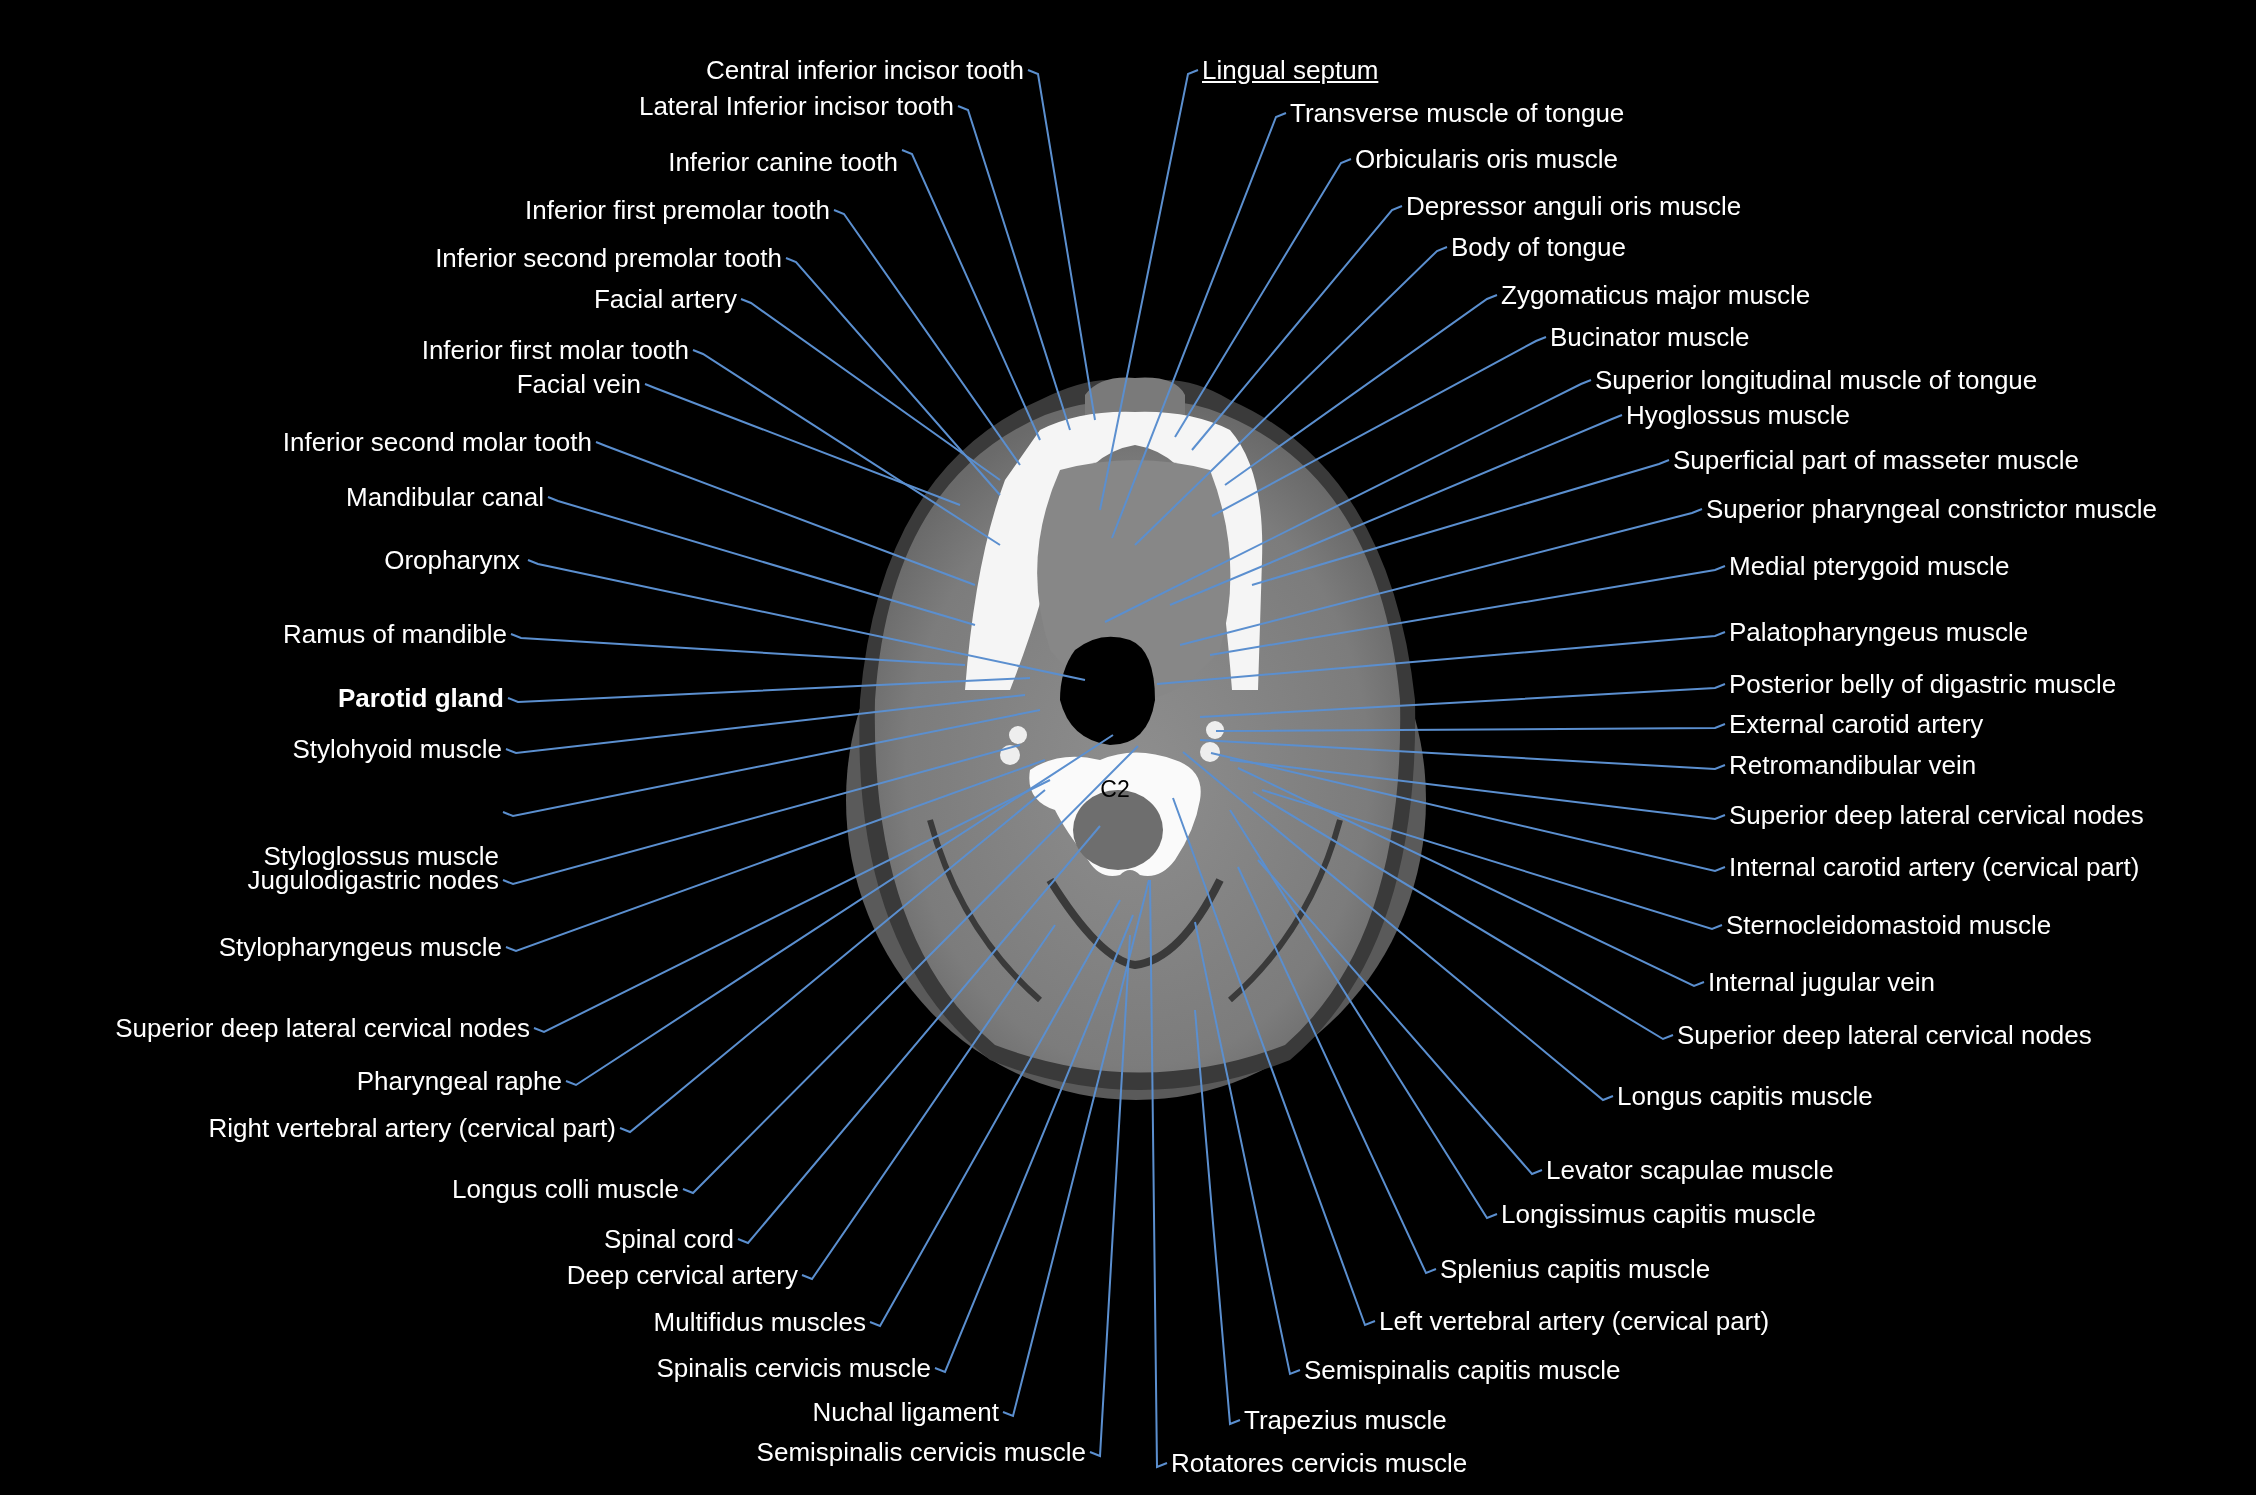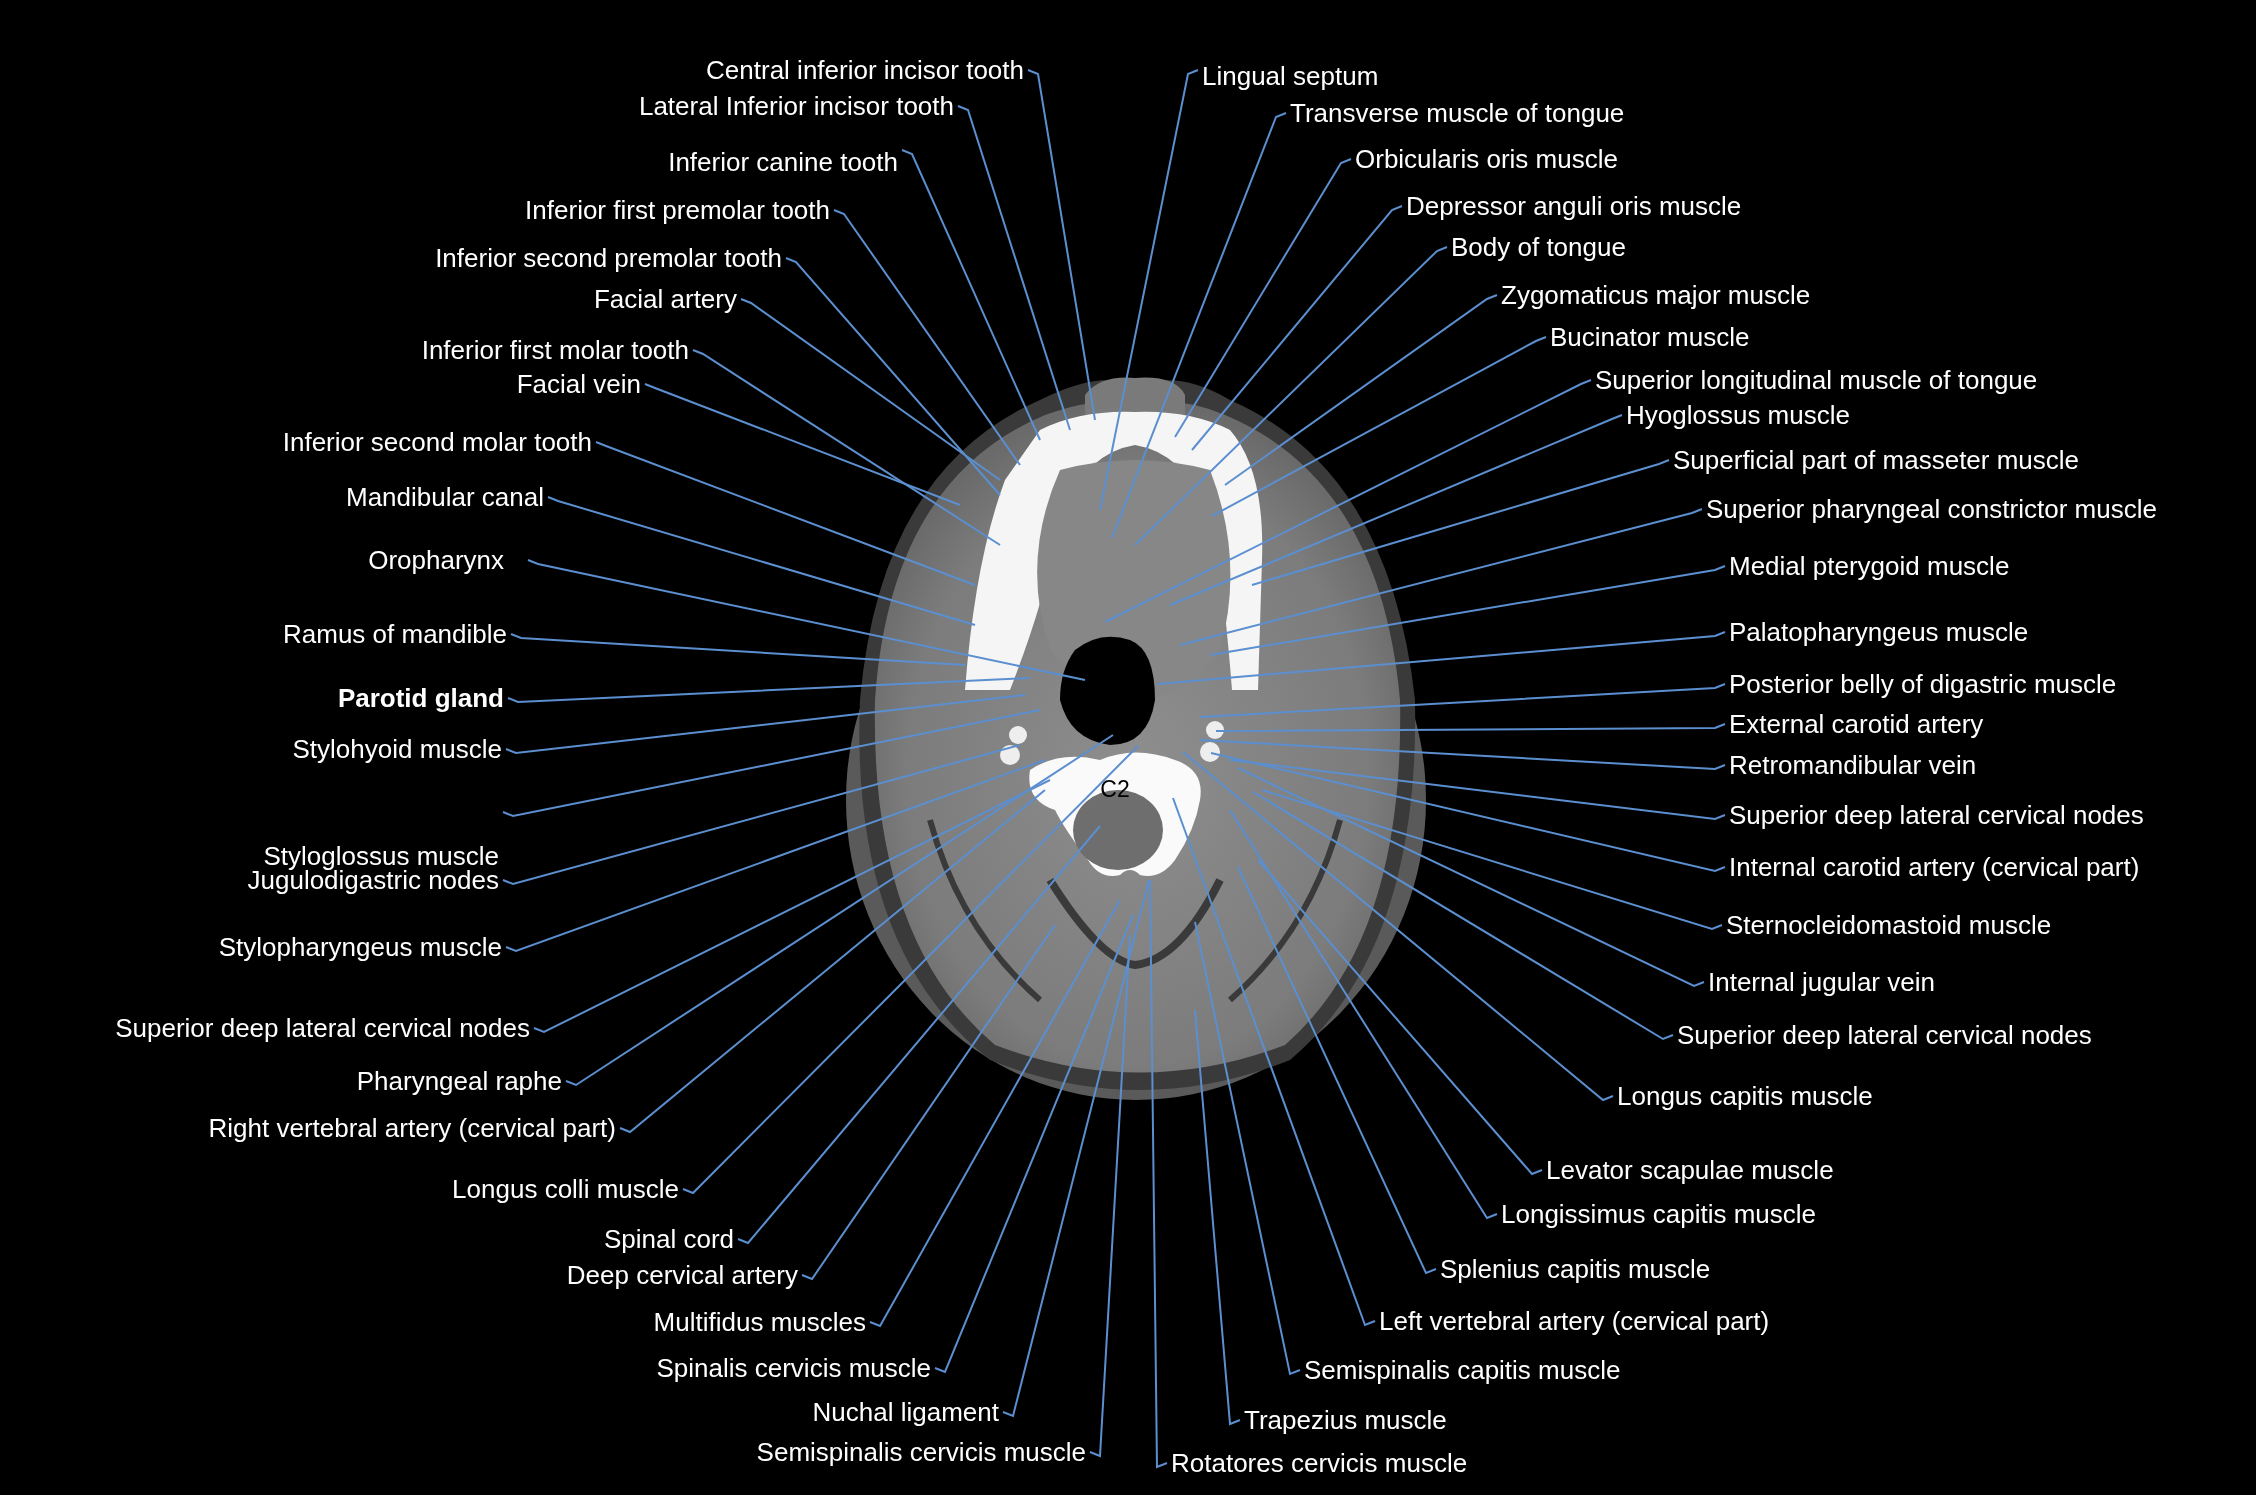--- a/index.html
+++ b/index.html
@@ -111,38 +111,38 @@
       <div class="lbl left" style="left: 1024px; top: 70px;">Central inferior incisor tooth</div>
       <div class="lbl left" style="left: 954px; top: 106px;">Lateral Inferior incisor tooth</div>
       <div class="lbl left" style="left: 898px; top: 150px; margin-top: 12px;">Inferior canine tooth</div>
       <div class="lbl left" style="left: 830px; top: 210px;">Inferior first premolar tooth</div>
       <div class="lbl left" style="left: 782px; top: 258px;">Inferior second premolar tooth</div>
       <div class="lbl left" style="left: 737px; top: 299px;">Facial artery</div>
       <div class="lbl left" style="left: 689px; top: 350px;">Inferior first molar tooth</div>
       <div class="lbl left" style="left: 641px; top: 384px;">Facial vein</div>
       <div class="lbl left" style="left: 592px; top: 442px;">Inferior second molar tooth</div>
       <div class="lbl left" style="left: 544px; top: 497px;">Mandibular canal</div>
-      <div class="lbl left" style="left: 504px; top: 560px;">Oropharynx</div>
+      <div class="lbl left" style="left: 520px; top: 560px;">Oropharynx</div>
       <div class="lbl left" style="left: 507px; top: 634px;">Ramus of mandible</div>
       <div class="lbl left" style="left: 504px; top: 698px; font-weight: bold;">Parotid gland</div>
       <div class="lbl left" style="left: 502px; top: 749px;">Stylohyoid muscle</div>
       <div class="lbl left" style="left: 499px; top: 812px; margin-top: 44px;">Styloglossus muscle</div>
       <div class="lbl left" style="left: 499px; top: 880px;">Jugulodigastric nodes</div>
       <div class="lbl left" style="left: 502px; top: 947px;">Stylopharyngeus muscle</div>
       <div class="lbl left" style="left: 530px; top: 1028px;">Superior deep lateral cervical nodes</div>
       <div class="lbl left" style="left: 562px; top: 1081px;">Pharyngeal raphe</div>
       <div class="lbl left" style="left: 616px; top: 1128px;">Right vertebral artery (cervical part)</div>
       <div class="lbl left" style="left: 679px; top: 1189px;">Longus colli muscle</div>
       <div class="lbl left" style="left: 734px; top: 1239px;">Spinal cord</div>
       <div class="lbl left" style="left: 798px; top: 1275px;">Deep cervical artery</div>
       <div class="lbl left" style="left: 866px; top: 1322px;">Multifidus muscles</div>
       <div class="lbl left" style="left: 931px; top: 1368px;">Spinalis cervicis muscle</div>
       <div class="lbl left" style="left: 999px; top: 1412px;">Nuchal ligament</div>
       <div class="lbl left" style="left: 1086px; top: 1452px;">Semispinalis cervicis muscle</div>
-      <div class="lbl right" style="left: 1202px; top: 76px;">Lingual septum</div>
+      <div class="lbl right" style="left: 1202px; top: 70px; text-decoration: underline;">Lingual septum</div>
       <div class="lbl right" style="left: 1290px; top: 113px;">Transverse muscle of tongue</div>
       <div class="lbl right" style="left: 1355px; top: 159px;">Orbicularis oris muscle</div>
       <div class="lbl right" style="left: 1406px; top: 206px;">Depressor anguli oris muscle</div>
       <div class="lbl right" style="left: 1451px; top: 247px;">Body of tongue</div>
       <div class="lbl right" style="left: 1501px; top: 295px;">Zygomaticus major muscle</div>
       <div class="lbl right" style="left: 1550px; top: 337px;">Bucinator muscle</div>
       <div class="lbl right" style="left: 1595px; top: 380px;">Superior longitudinal muscle of tongue</div>
       <div class="lbl right" style="left: 1626px; top: 415px;">Hyoglossus muscle</div>
       <div class="lbl right" style="left: 1673px; top: 460px;">Superficial part of masseter muscle</div>
       <div class="lbl right" style="left: 1706px; top: 509px;">Superior pharyngeal constrictor muscle</div>

